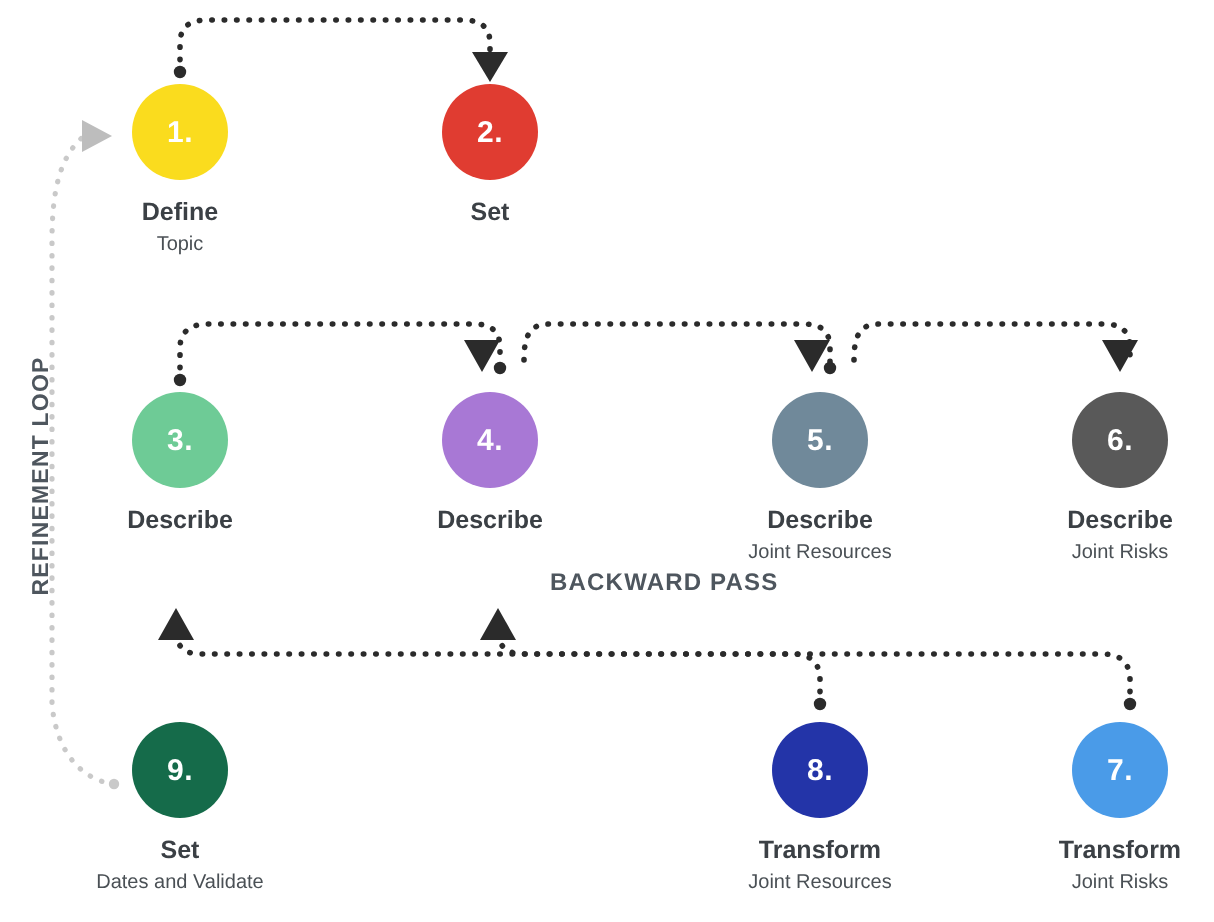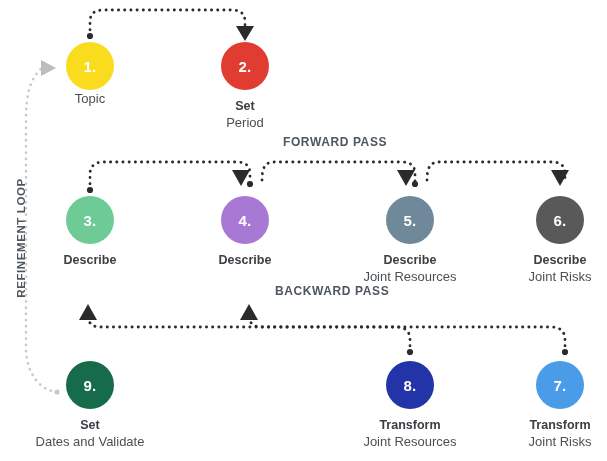--- a/index.html
+++ b/index.html
@@ -48,21 +48,21 @@
   }
   .node-title {
     margin-top: 9px;
     font-size: 12.5px;
     font-weight: bold;
     color: #3b4045;
     line-height: 15px;
   }
   .node-sub {
     margin-top: 1px;
-    font-size: 13px;
+    font-size: 10px;
     font-weight: normal;
     color: #4a5055;
     line-height: 16px;
   }
   .pass-label {
     position: absolute;
     font-size: 12px;
     font-weight: bold;
     color: #4e565e;
     letter-spacing: 0.6px;
@@ -132,32 +132,31 @@
 
     <g>
       <path d="M 410,352 L 410,340 C 410,331 405,327 396,327 L 100,327 C 92,327 88,323 88,315 L 88,312" fill="none" stroke="#2b2b2b" stroke-width="2.8" stroke-linecap="round" stroke-dasharray="0.2 6"></path>
       <circle cx="410" cy="352" r="3.1" fill="#2b2b2b"></circle>
       <path d="M 79,320 L 97,320 L 88,304 Z" fill="#2b2b2b"></path>
     </g>
   </svg>
 
   <div id="loop-label">REFINEMENT LOOP</div>
 
-  <div class="pass-label" style="left:283px; top:135px;">FORWARD PASS</div>
   <div class="pass-label" style="left:275px; top:284px;">BACKWARD PASS</div>
 
   <div id="nodes-layer">
       <div class="node" style="left: 90px; top: 42px;">
         <div class="node-circle" style="background: rgb(250, 220, 30); color: rgb(255, 255, 255);">1.</div>
+        <div class="node-title" style="color: rgb(59, 64, 69);">Define</div>
         <div class="node-sub" style="color: rgb(74, 80, 85);">Topic</div>
       </div>
       <div class="node" style="left: 245px; top: 42px;">
         <div class="node-circle" style="background: rgb(224, 60, 49); color: rgb(255, 255, 255);">2.</div>
         <div class="node-title" style="color: rgb(59, 64, 69);">Set</div>
-        <div class="node-sub" style="color: rgb(74, 80, 85);">Period</div>
       </div>
       <div class="node" style="left: 90px; top: 196px;">
         <div class="node-circle" style="background: rgb(110, 203, 150); color: rgb(255, 255, 255);">3.</div>
         <div class="node-title" style="color: rgb(59, 64, 69);">Describe</div>
       </div>
       <div class="node" style="left: 245px; top: 196px;">
         <div class="node-circle" style="background: rgb(168, 120, 213); color: rgb(255, 255, 255);">4.</div>
         <div class="node-title" style="color: rgb(59, 64, 69);">Describe</div>
       </div>
       <div class="node" style="left: 410px; top: 196px;">

